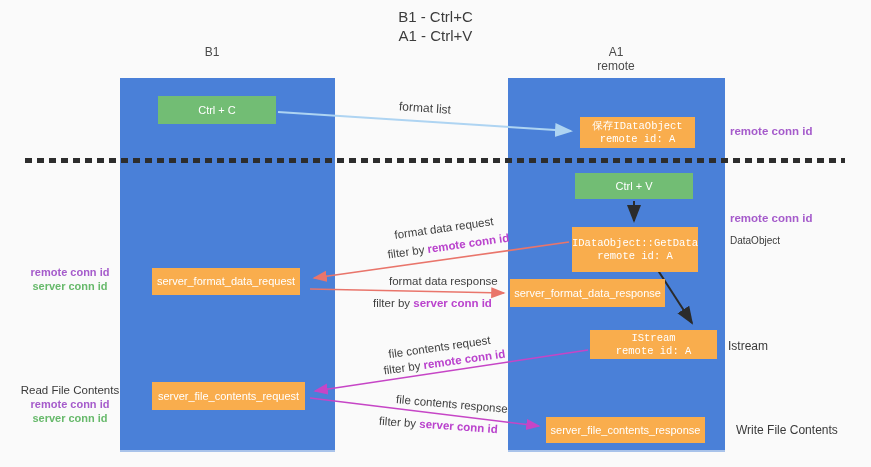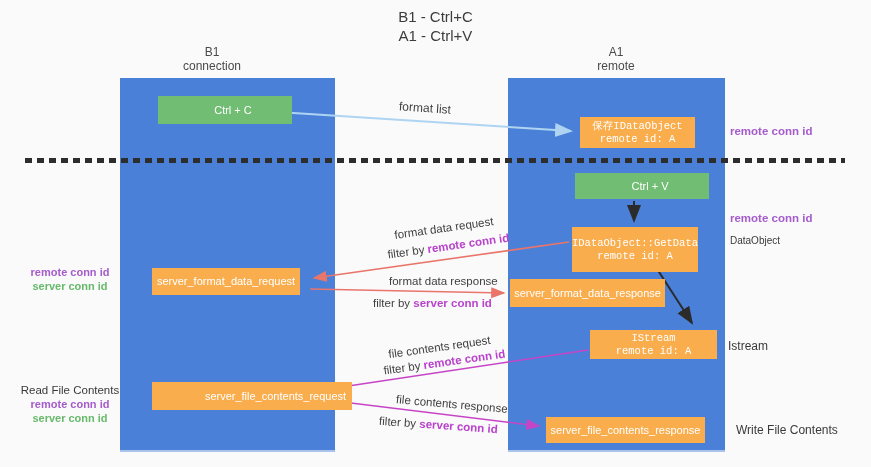--- a/index.html
+++ b/index.html
@@ -14,21 +14,21 @@
   .lifeline{position:absolute;background:#4a80d8;border-bottom:2px solid #a9c3ea;}
   .divider{
     position:absolute;left:25px;top:158px;width:820px;height:5px;
     background:repeating-linear-gradient(to right,#2d2d2d 0 7px,transparent 7px 12px);
   }
   .overlay{position:absolute;left:0;top:0;width:871px;height:467px;pointer-events:none;}
   .node{
     position:absolute;display:flex;flex-direction:column;align-items:center;justify-content:center;
     color:#ffffff;font-size:11px;line-height:13px;text-align:center;white-space:nowrap;
   }
-  .node.green{background:#72bd74;padding-left:16px;}
+  .node.green{background:#72bd74;}
   .node.orange{background:#f9ad4d;}
   .node.small{font-size:10.5px;font-family:Liberation Mono, monospace;}
   .ann{position:absolute;font-size:11.5px;line-height:14px;color:#3f3f3f;white-space:nowrap;}
   .ann span{white-space:pre;}
   .rot-neg{transform:rotate(-8deg);}
   .rot-pos4{transform:rotate(4deg);}
   .rot-pos5{transform:rotate(5deg);}
   .lbl{position:absolute;font-size:11.5px;line-height:14px;color:#3a3a3a;white-space:nowrap;}
   .lbl-group{position:absolute;width:110px;text-align:center;font-size:11px;line-height:14px;white-space:nowrap;}
   .purple{color:#a55bcb;font-weight:bold;}
@@ -40,21 +40,20 @@
 
 <div class="canvas">
 
   <div class="title">
     <div>B1 - Ctrl+C</div>
     <div>A1 - Ctrl+V</div>
   </div>
 
   <div class="col-header" style="left:152px;top:45px;width:120px;">
     <div>B1</div>
-    <div>connection</div>
   </div>
   <div class="col-header" style="left:556px;top:45px;width:120px;">
     <div>A1</div>
     <div>remote</div>
   </div>
 
   <div class="lifeline" style="left:120px;top:78px;width:215px;height:372px;"></div>
   <div class="lifeline" style="left:508px;top:78px;width:217px;height:372px;"></div>
 
   <div class="divider"></div>
@@ -107,21 +106,21 @@
 
   <div class="node orange" style="left:510px;top:279px;width:155px;height:28px;">
     <div>server_format_data_response</div>
   </div>
 
   <div class="node orange small" style="left:590px;top:330px;width:127px;height:29px;">
     <div>IStream</div>
     <div>remote id: A</div>
   </div>
 
-  <div class="node orange" style="left:152px;top:382px;width:153px;height:28px;padding-left:47px;">
+  <div class="node orange" style="left:152px;top:382px;width:153px;height:28px;">
     <div>server_file_contents_request</div>
   </div>
 
   <div class="node orange" style="left:546px;top:417px;width:159px;height:26px;align-items:center;">
     <div>server_file_contents_response</div>
   </div>
 
   <div class="ann rot-pos4" style="left:399px;top:101px;font-size:12px;">format list</div>
 
   <div class="ann rot-neg" style="left:394px;top:221px;">format data request</div>

